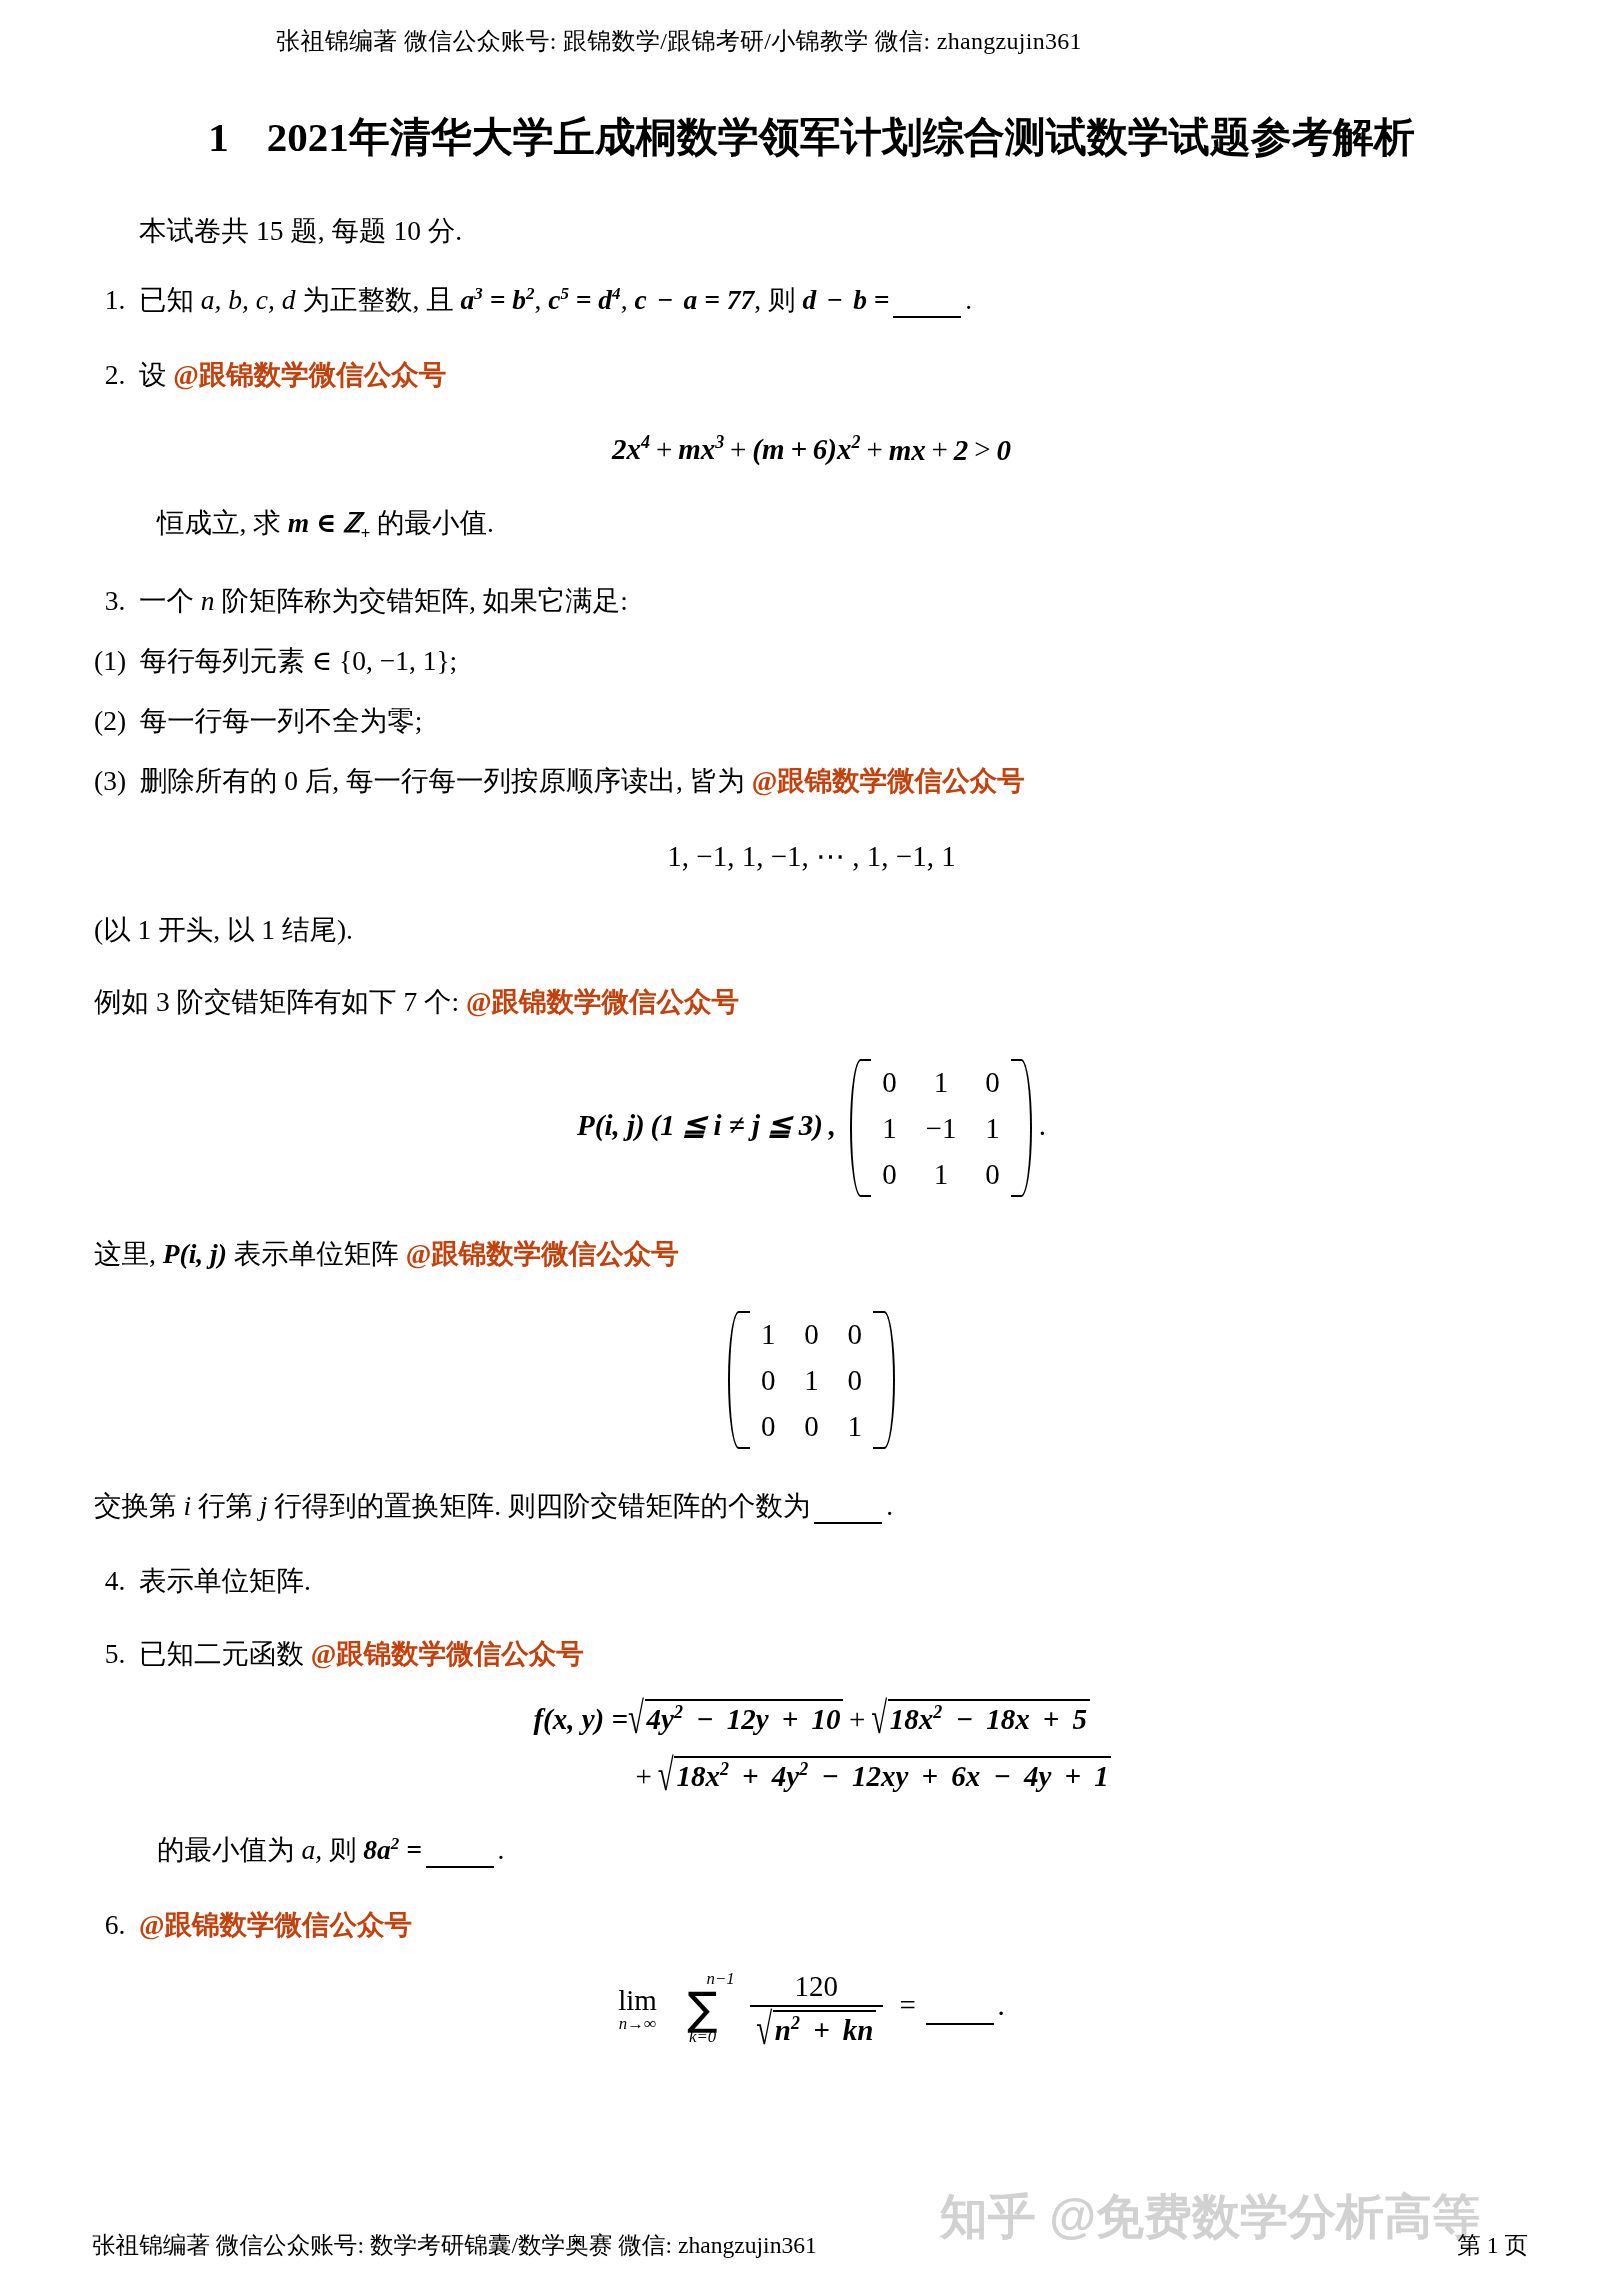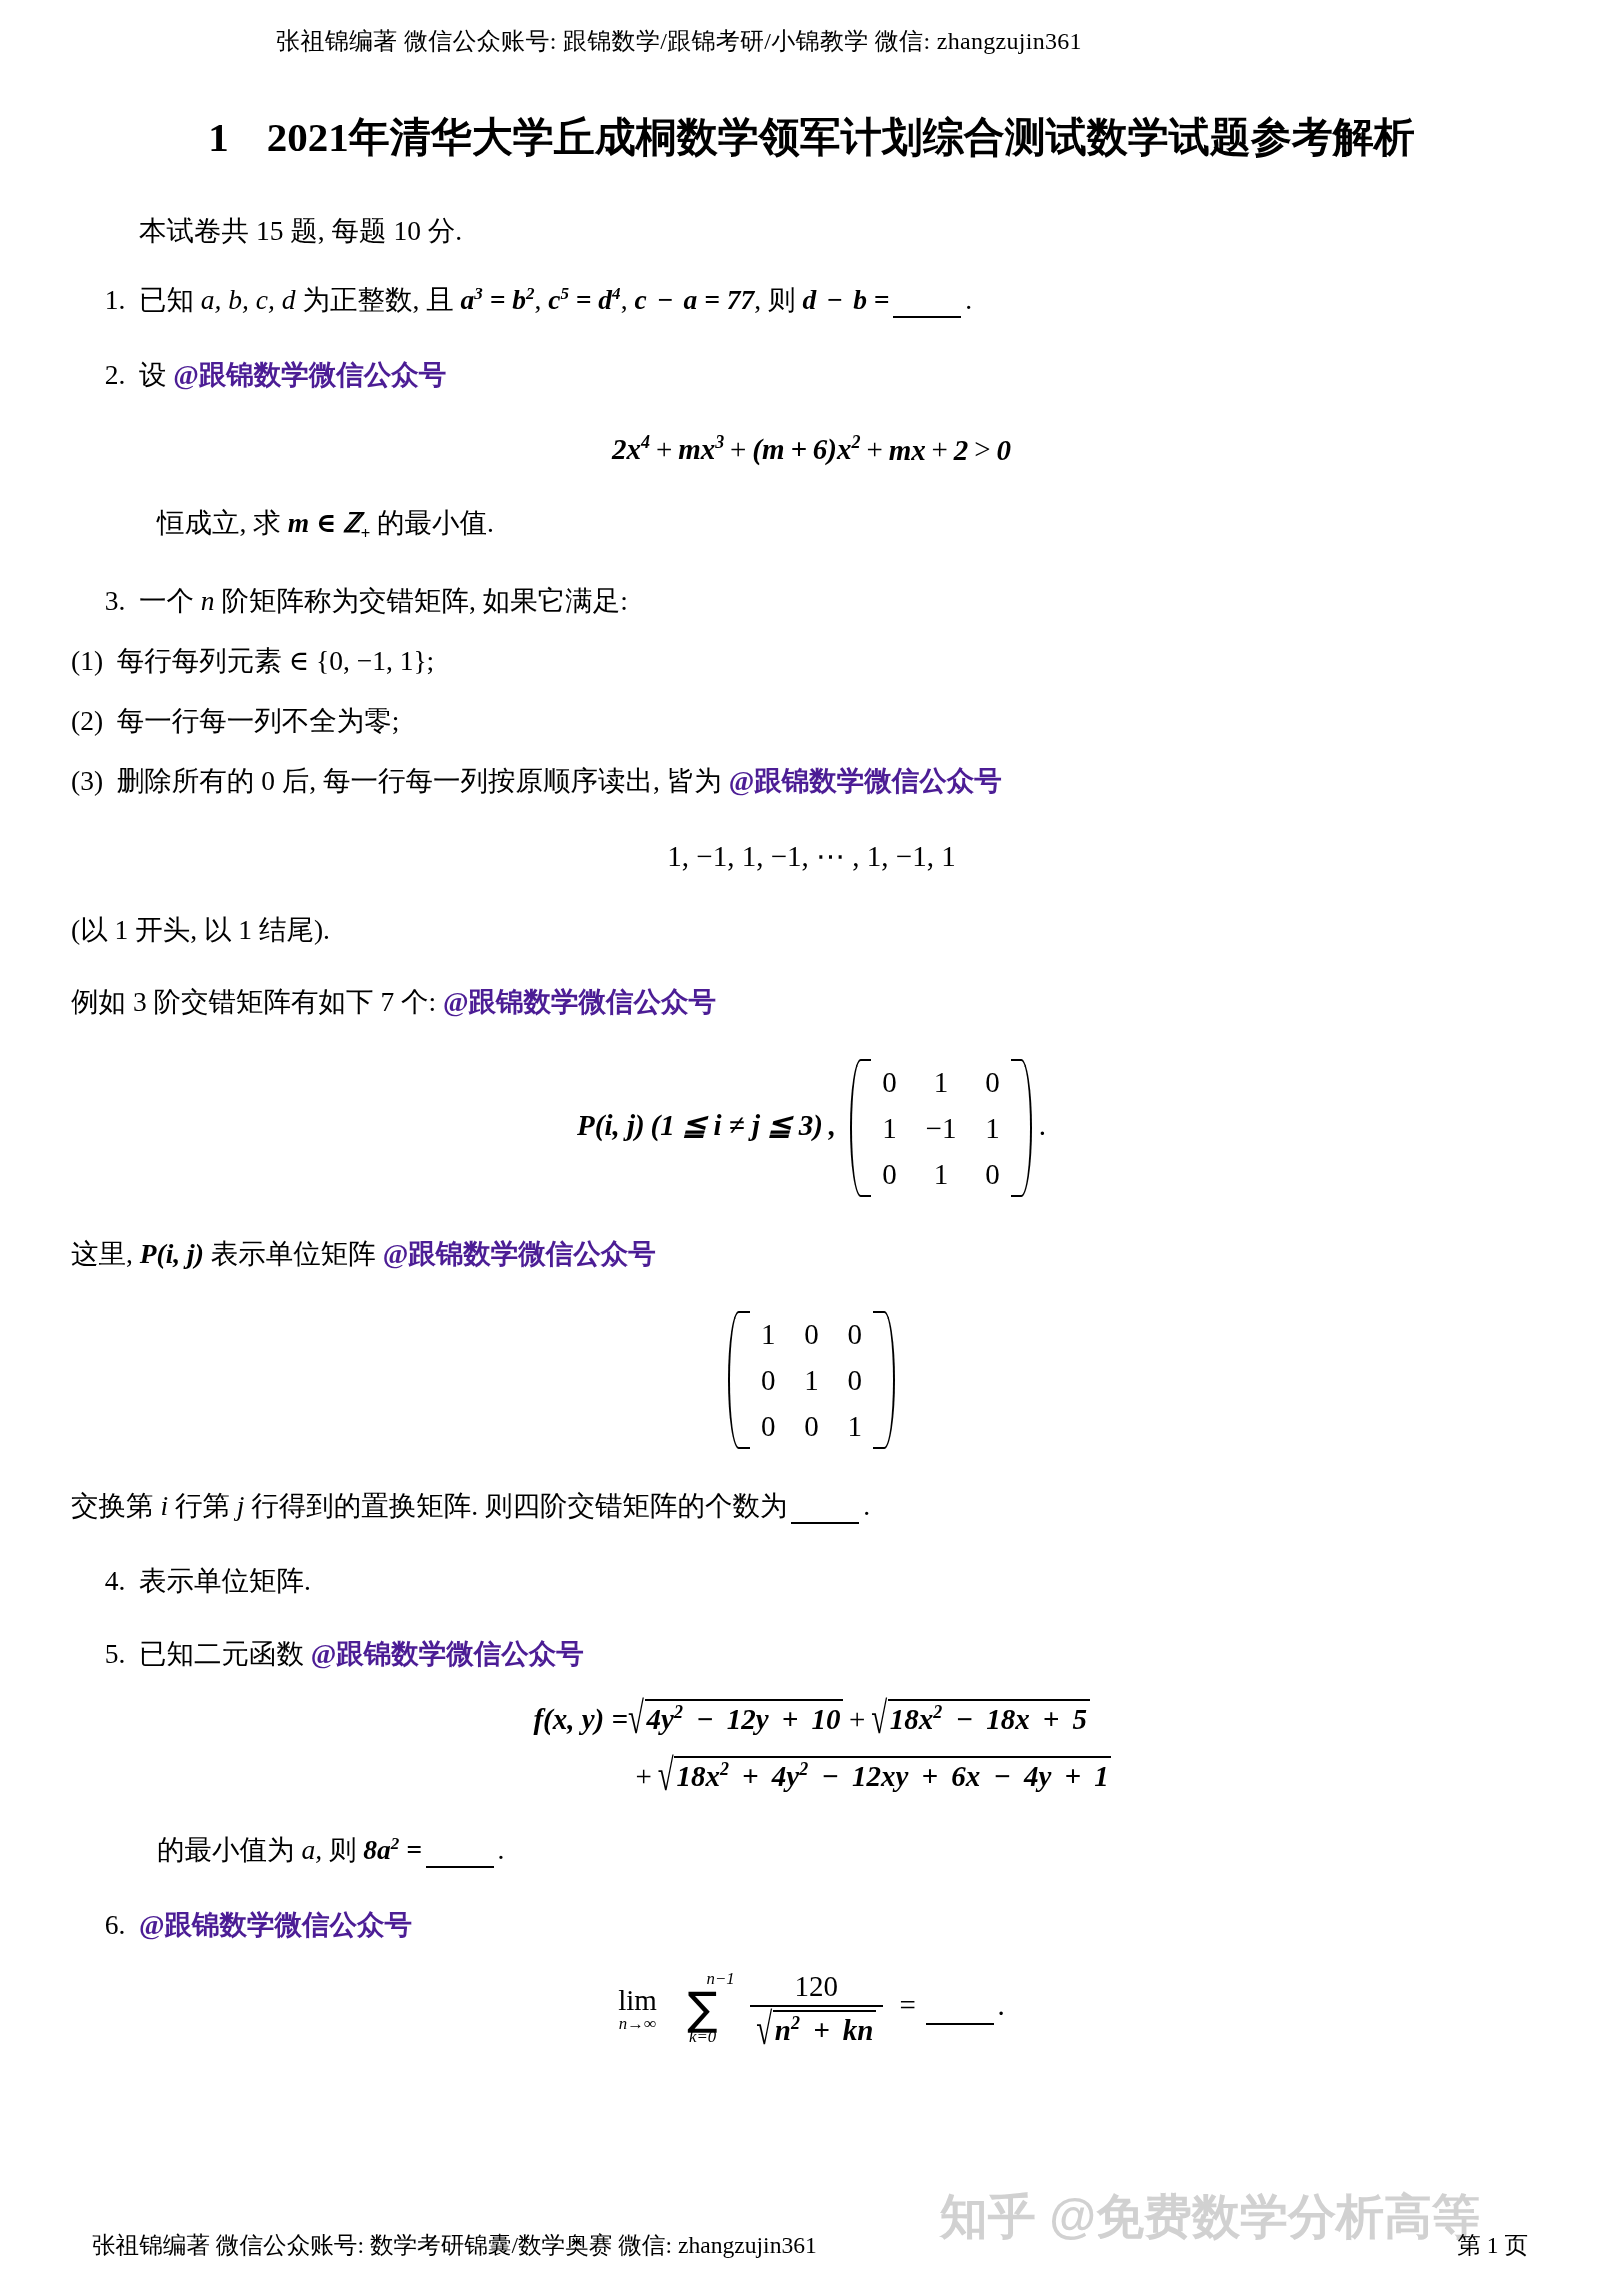--- a/index.html
+++ b/index.html
@@ -37,26 +37,26 @@
   
   .content{position:absolute;left:0;top:216px;width:1623px;}
   .line{
     font-size:27.5px;
     line-height:1.1;
     white-space:nowrap;
   }
   .indent-note{margin-left:139px;margin-bottom:39px;}
   .prob{margin-left:105px;text-indent:-0.1px;margin-bottom:0;}
   .prob .pn{display:inline-block;min-width:34px;}
-  .sub{margin-left:71px;}
+  .sub{margin-left:94px;}
   .cont{margin-left:157px;}
   .gap-s{height:30px;}
   .gap-m{height:42px;}
 
-  .red{color:#4c1d95;font-weight:bold;}
+  .red{color:#c2410c;font-weight:bold;}
   .blank{
     display:inline-block;
     width:68px;
     border-bottom:2px solid #000;
     height:1.0em;
     vertical-align:-0.33em;
     margin:0 3.9px;
   }
 
   

